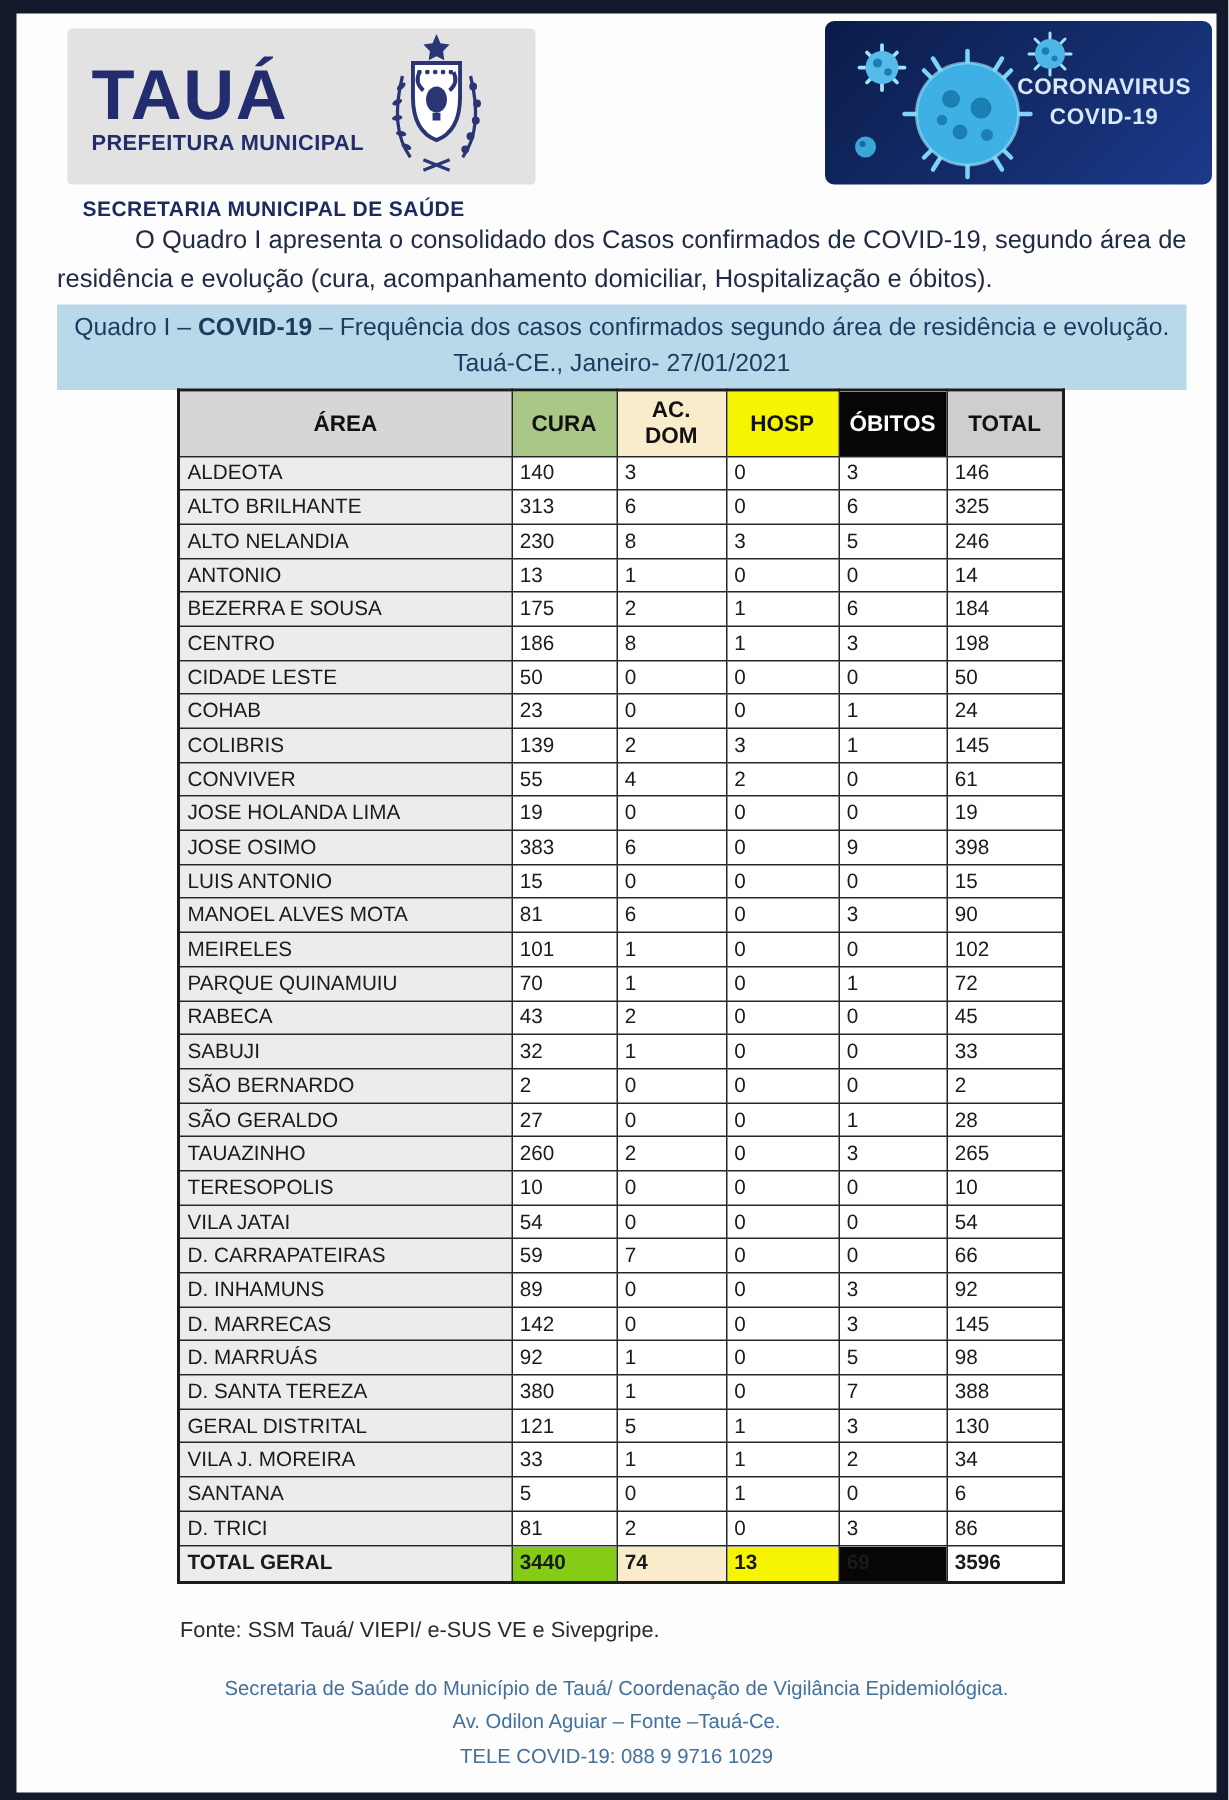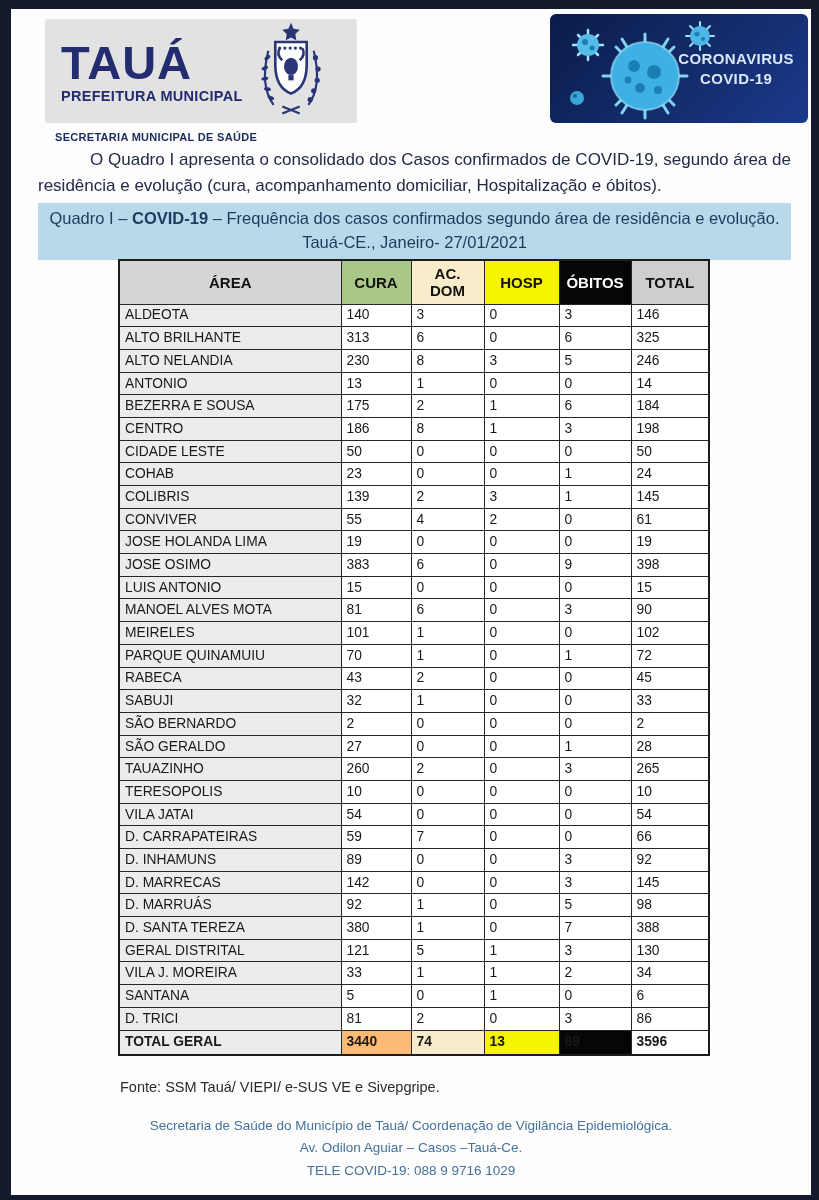--- a/index.html
+++ b/index.html
@@ -7,21 +7,21 @@
         font-family:"Liberation Sans",sans-serif;}
   .paper{position:absolute;top:9px;left:11px;right:8px;bottom:5px;background:#fdfdfd;}
 
   
   .logo-block{position:absolute;left:34px;top:10px;width:312px;height:104px;background:#e2e2e2;
               border-radius:3px;display:flex;align-items:center;padding:0 6px;box-sizing:border-box;}
   .logo-text{display:flex;flex-direction:column;align-items:flex-start;margin-left:10px;}
   .logo-title{font-size:47px;font-weight:800;color:#232c6e;letter-spacing:1px;line-height:1.0;}
   .logo-sub{font-size:14.5px;font-weight:700;color:#232c6e;letter-spacing:.3px;margin-top:2px;}
   .logo-crest{margin-left:2px;}
-  .secretaria{position:absolute;left:44px;top:122px;font-size:11px;font-weight:700;color:#1c2a5e;letter-spacing:.3px;}
+  .secretaria{position:absolute;left:44px;top:122px;font-size:14px;font-weight:700;color:#1c2a5e;letter-spacing:.3px;}
 
   .covid-banner{position:absolute;left:539px;top:5px;width:258px;height:109px;border-radius:6px;
                 background:linear-gradient(135deg,#0a1c4a 0%,#142c6b 55%,#1b3a8c 100%);overflow:hidden;}
   .covid-banner svg{position:absolute;left:0;top:0;}
   .covid-text{position:absolute;right:14px;top:50%;transform:translateY(-50%);text-align:center;
               color:#d9e8f7;font-weight:800;font-size:15px;line-height:1.35;letter-spacing:.4px;padding-left:24px;}
 
   
   .intro{position:absolute;left:27px;top:138px;width:753px;font-size:17px;line-height:1.55;
          color:#212b46;text-align:justify;text-indent:52px;}
@@ -36,21 +36,21 @@
   .tbl td{height:22.7px;font-size:13.8px;color:#1a1a1a;padding:0 5px;line-height:1;}
   .h-area{background:#d6d6d6;}
   .h-cura{background:#a9c888;}
   .h-acdom{background:#f9ecca;padding:0 10px;}
   .h-hosp{background:#f7f400;}
   .h-obitos{background:#060606;color:#ffffff !important;}
   .h-total{background:#cecece;}
   .c-area{background:#ececec;text-align:left;}
   .c-num{background:#ffffff;text-align:left;}
   .t-label{background:#ececec;font-weight:700;font-size:14.5px;}
-  .t-cura{background:#fdba74;font-weight:700;font-size:14.5px;}
+  .t-cura{background:#84cc16;font-weight:700;font-size:14.5px;}
   .t-acdom{background:#f9ecca;font-weight:700;font-size:14.5px;}
   .t-hosp{background:#f7f400;font-weight:700;font-size:14.5px;}
   .t-obitos{background:#060606;color:#fff;font-weight:700;font-size:14.5px;}
   .t-total{background:#ffffff;font-weight:700;font-size:14.5px;}
   .tbl .total-row td{height:25px;}
 
   .fonte{position:absolute;left:109px;top:1070px;font-size:14.5px;color:#2b2b2b;}
   .footer{position:absolute;left:0;top:1106px;width:100%;text-align:center;color:#44719c;
           font-size:13.5px;line-height:1.65;}
 </style>
@@ -452,18 +452,18 @@
           <td class="t-obitos">69</td>
           <td class="t-total">3596</td>
         </tr>
       </tbody>
     </table>
 
     <div class="fonte">Fonte: SSM Tauá/ VIEPI/ e-SUS VE e Sivepgripe.</div>
 
     <div class="footer">
       <div>Secretaria de Saúde do Município de Tauá/ Coordenação de Vigilância Epidemiológica.</div>
-      <div>Av. Odilon Aguiar – Casos –Tauá-Ce.</div>
+      <div>Av. Odilon Aguiar – Fonte –Tauá-Ce.</div>
       <div>TELE COVID-19: 088 9 9716 1029</div>
     </div>
 
   </div>
 </div>
 
 </body></html>

